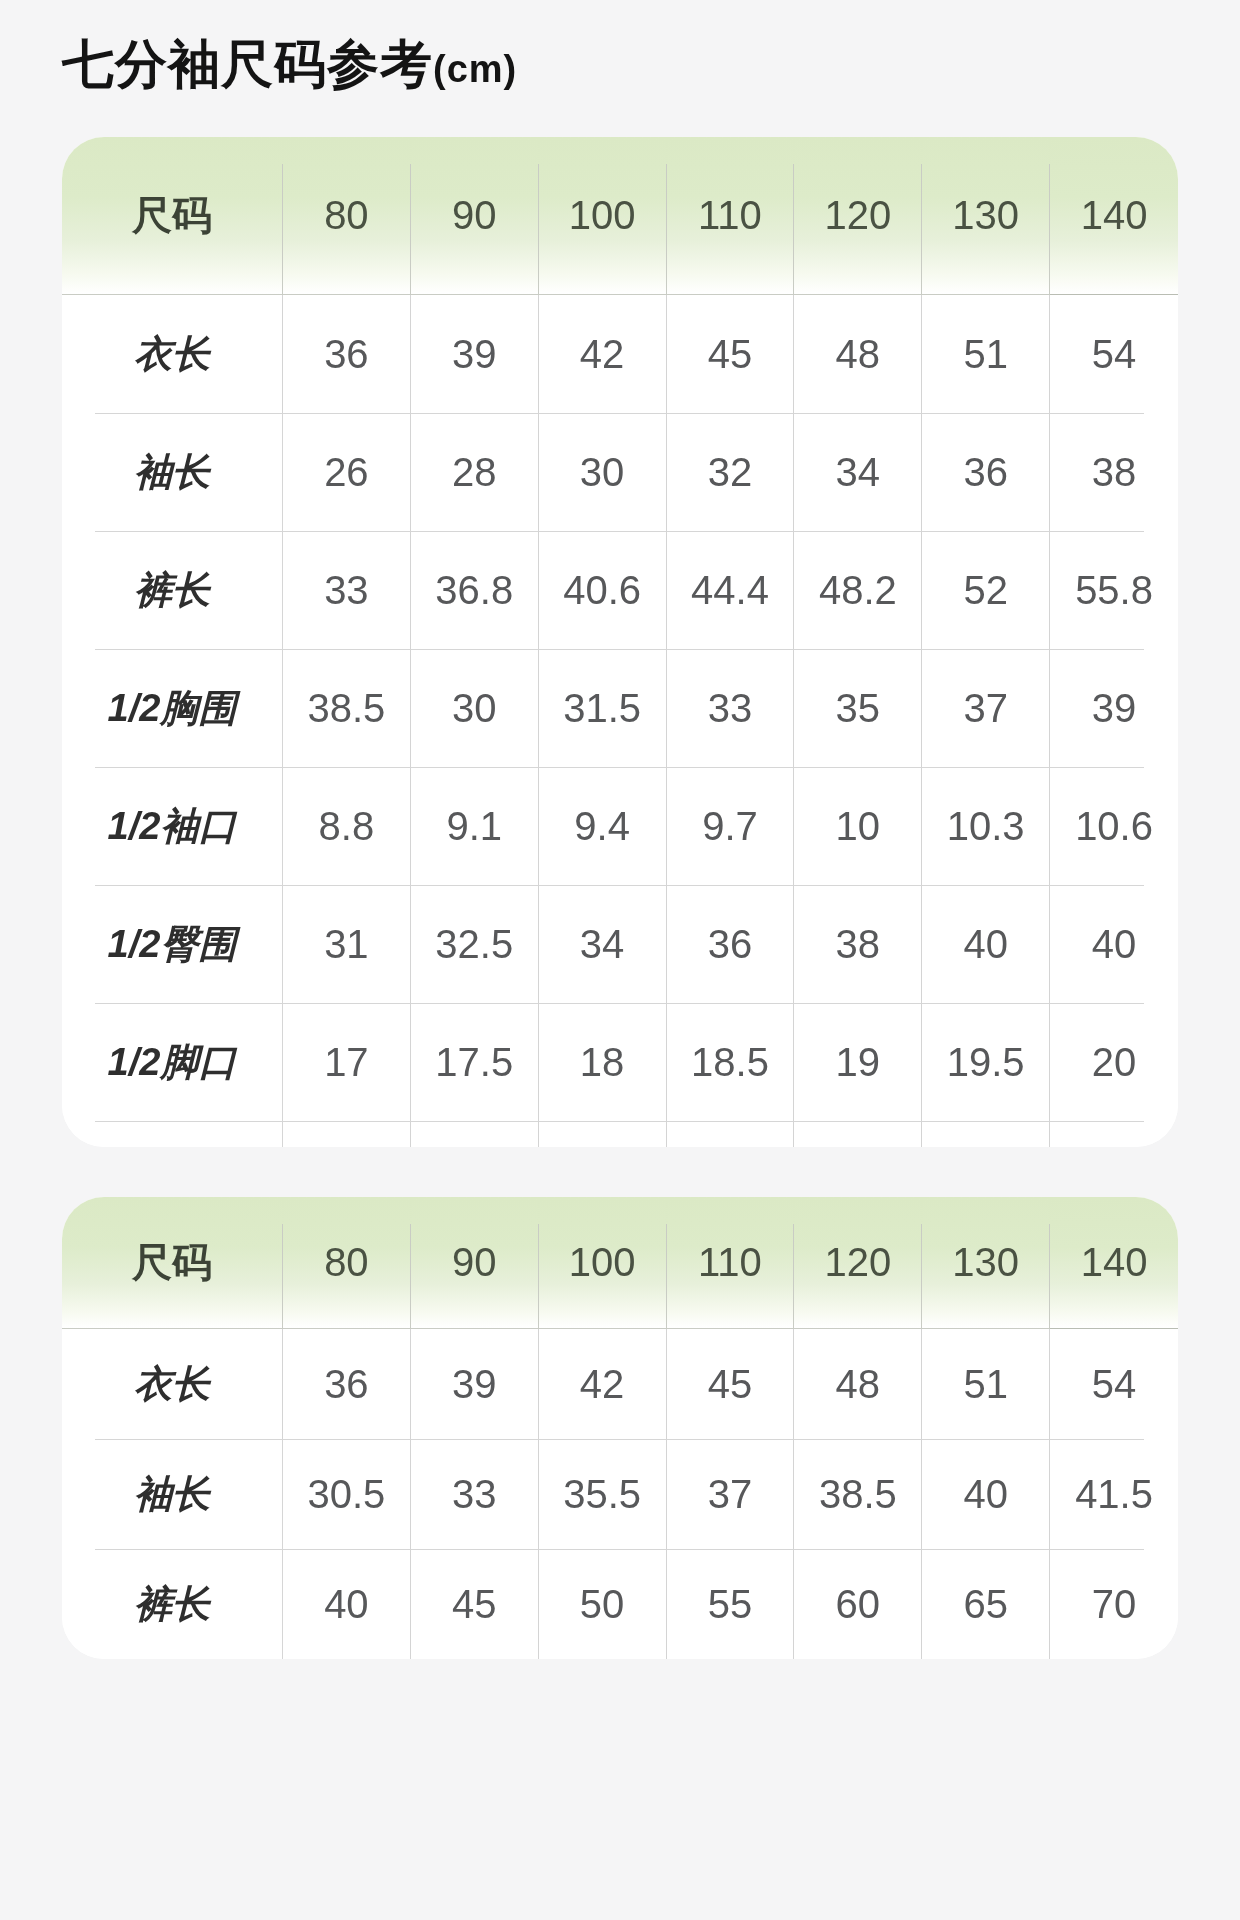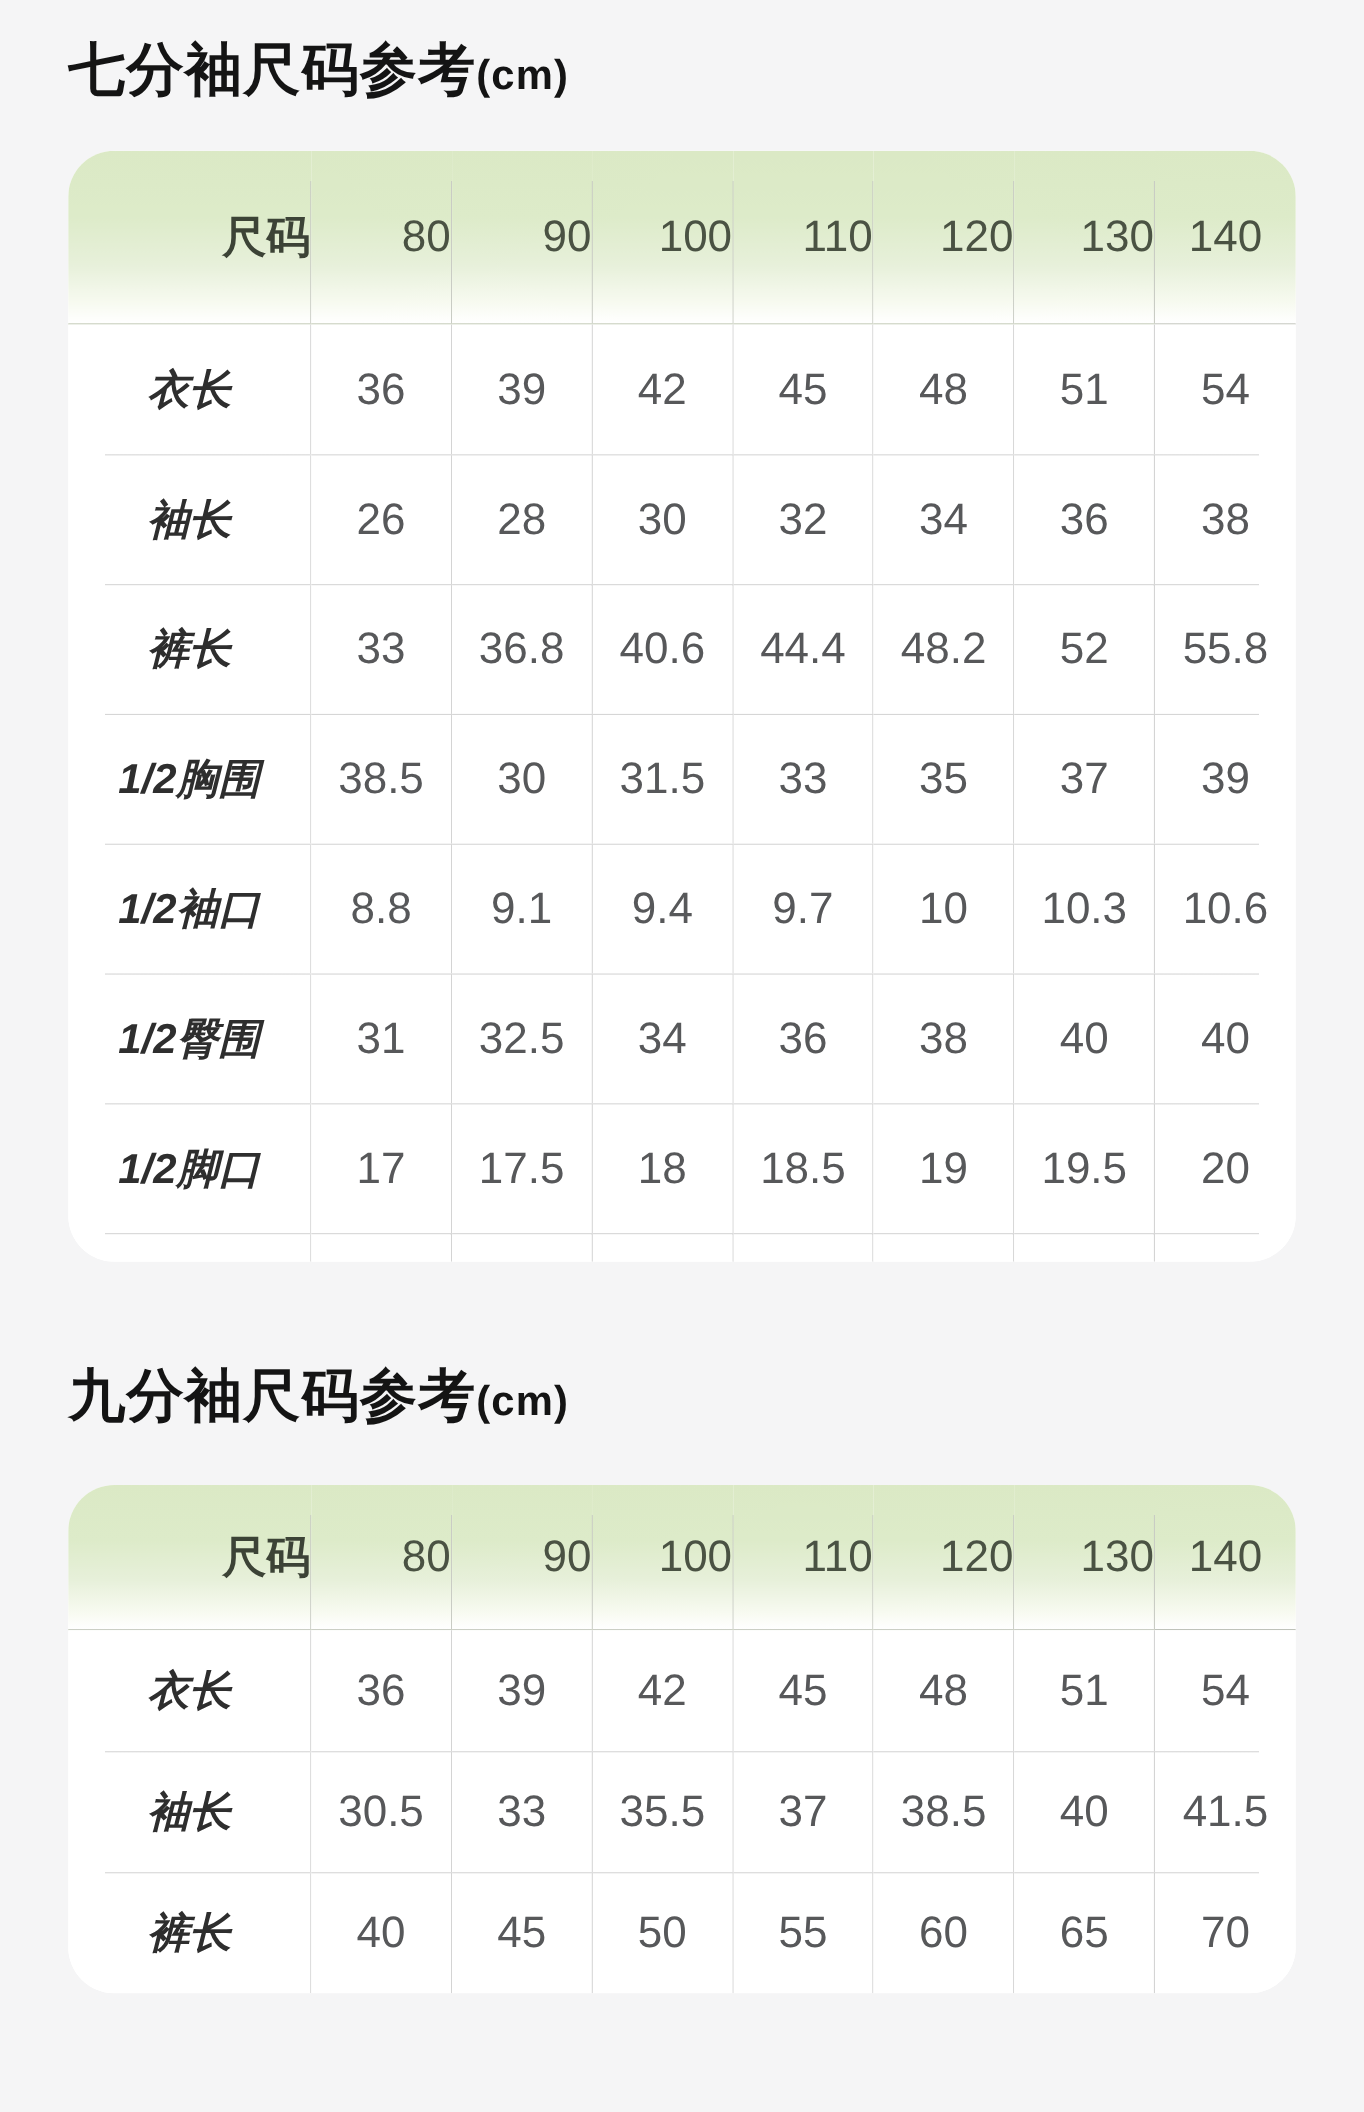--- a/index.html
+++ b/index.html
@@ -52,21 +52,20 @@
     color: #4a5243;
     background: linear-gradient(180deg, #dbe9c5 0%, #ddebc9 38%, #e7f0da 66%, #f7faf0 88%, #ffffff 100%);
     border-bottom: 1px solid #b9bdb3;
   }
   .t1 th { height: 158px; }
   .t2 th { height: 132px; }
   .size-table th.label { font-weight: 700; color: #3c4336; }
   .size-table th:not(:last-child) {
     border-right: 1px solid #c9ccc4;
     border-image: linear-gradient(to bottom, rgba(201,204,196,0) 28px, #c9ccc4 28px) 1;
-    text-align: right;
   }
 
   
   .size-table td {
     font-size: 40px;
     color: #57585a;
     background: #ffffff;
   }
   .t1 td { height: 118px; }
   .t2 td { height: 110px; }
@@ -193,21 +192,20 @@
             <td></td>
             <td></td>
             <td></td>
           </tr>
         </tbody>
       </table>
     </div>
   </section>
 
   <section class="sec-2">
-    <h2 class="section-title"><span>九分袖尺码参考</span><span class="unit">(cm)</span></h2>
 
     <div class="size-card">
       <table class="size-table t2">
         <colgroup>
           <col class="c-label">
             <col>
             <col>
             <col>
             <col>
             <col>

